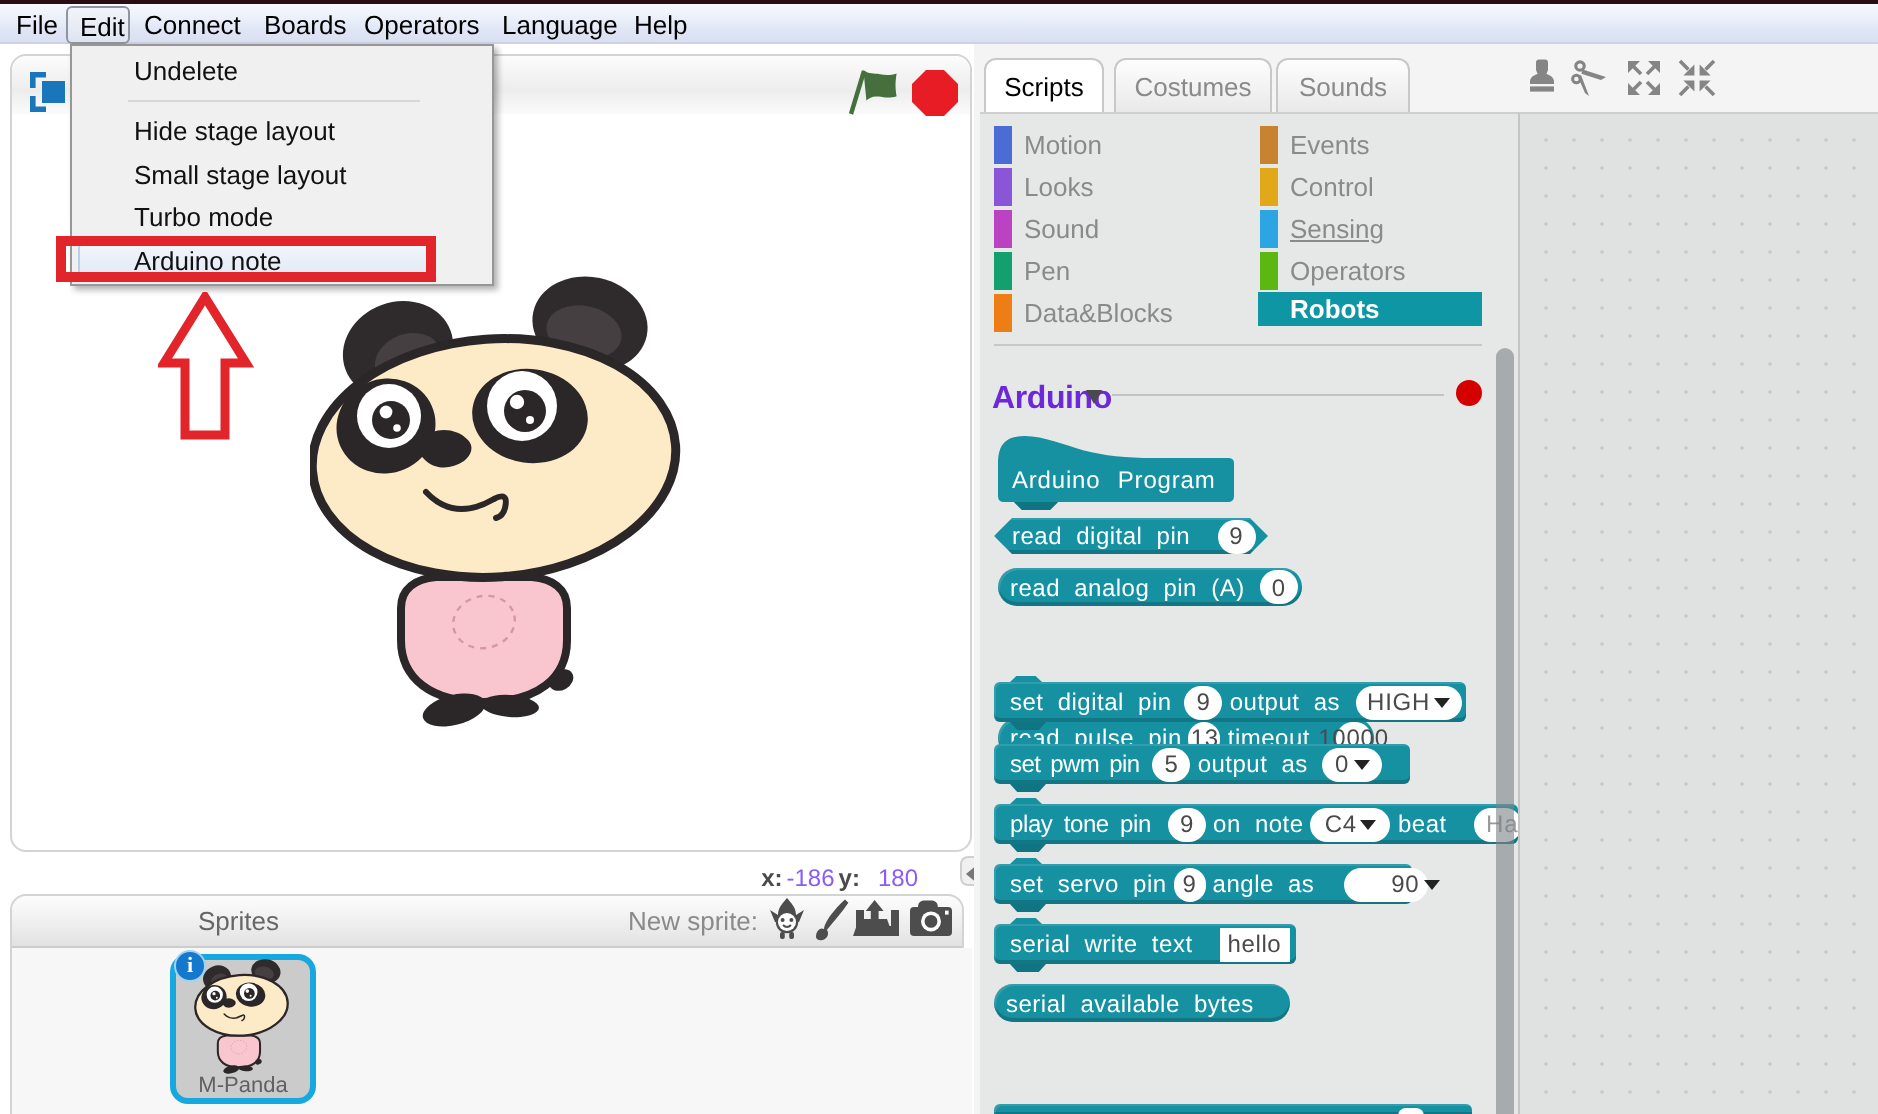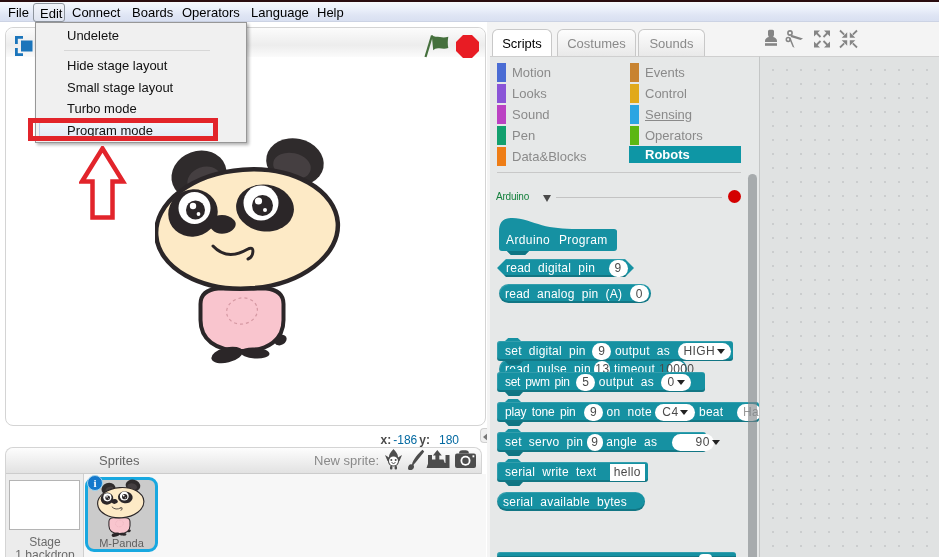--- a/index.html
+++ b/index.html
@@ -21,21 +21,21 @@
   
   #stagepanel { position:absolute; left:5px; top:27px; width:481px; height:399px;
     background:#fff; border:1px solid #d4d4d4; border-radius:8px; }
   #stageheader { position:absolute; left:0; top:0; width:100%; height:29px;
     border-radius:8px 8px 0 0;
     background:linear-gradient(#fcfcfc 0%, #efefef 50%, #ededed 60%, #fbfbfb 100%); }
 
   
   #xybar { position:absolute; left:0; top:426px; width:487px; height:21px; background:#fff; }
   #xybar .lab { font-weight:bold; color:#4a4a4a; font-size:12px; }
-  #xybar .val { color:#0369a1; font-size:12px; }
+  #xybar .val { color:#8b5cf6; font-size:12px; }
   #xytxt { position:absolute; right:28px; top:4px; }
   #xytab { position:absolute; left:480px; top:2px; width:9px; height:15px;
     background:#f0f0f0; border:1px solid #d0d0d0; border-right:none; border-radius:4px 0 0 4px; }
   #xytab:after { content:""; position:absolute; left:2px; top:3px;
     border-right:6px solid #777; border-top:5px solid transparent; border-bottom:5px solid transparent; }
 
   
   #spritespanel { position:absolute; left:5px; top:447px; width:477px; height:110px;
     background:#f7f7f7; border:1px solid #d4d4d4; border-bottom:none; border-radius:8px 8px 0 0; }
   #sprheader { position:absolute; left:0; top:0; width:100%; height:26px;
@@ -76,21 +76,21 @@
 
   
   .cat { position:absolute; font-size:13px; color:#8a8a8a; }
   .sw { position:absolute; width:9px; height:19px; }
   #robots { position:absolute; left:139px; top:89px; width:112px; height:17px;
     background:#0e96a5; color:#fff; font-weight:bold; font-size:13px; }
   #catline { position:absolute; left:7px; top:115px; width:244px; height:1px; background:#c8c8c8; }
 
   
   #ardhdr { position:absolute; left:6px; top:133px; width:260px; height:16px; }
-  #ardhdr .t { position:absolute; left:0; top:1px; font-size:10px; font-weight:normal; color:#15803d; letter-spacing:-0.2px; }
+  #ardhdr .t { position:absolute; left:0; top:1px; font-size:16px; font-weight:bold; color:#6d28d9; letter-spacing:-0.2px; }
   #ardhdr .tri { position:absolute; left:47px; top:5px; border-top:7px solid #4a4a4a;
     border-left:4.5px solid transparent; border-right:4.5px solid transparent; }
   #ardhdr .ln { position:absolute; left:60px; top:7px; width:166px; height:1px; background:#c3c3c3; }
   #ardhdr .dot { position:absolute; left:232px; top:0px; width:13px; height:13px;
     border-radius:50%; background:#d40000; }
 
   
   .blk { position:absolute; background:#1691a2; color:#fff; font-size:12px; word-spacing:3.5px;
     box-shadow:inset 0 -2px 0 rgba(0,0,0,0.18), inset 1px 1px 0 rgba(255,255,255,0.12);
     display:flex; align-items:center; white-space:nowrap; }
@@ -203,25 +203,20 @@
           <path d="M43,6 H47 V14 H60.5 V6 H64.5 V19 H43 Z"></path>
           <path d="M52.3,1 L56.8,6.5 H54.3 V12 H50.4 V6.5 H47.9 Z"></path>
           <path d="M44.5,10.5 H58.5 L61.5,19 H41.5 Z"></path>
           <path d="M74,4.5 C74,2.3 75.2,1.2 77.3,1.2 H80.6 C82.7,1.2 83.9,2.3 83.9,4.5 Z"></path>
           <rect x="70" y="4.5" width="21" height="14.5" rx="2"></rect>
           <circle cx="80.5" cy="11.7" r="5" fill="#fff"></circle>
           <circle cx="80.5" cy="11.7" r="3.2"></circle>
           <rect x="87.5" y="6.3" width="1.8" height="2" fill="#fff"></rect>
         </g>
       </svg>
-    </div>
-    <div id="leftcol">
-      <div id="stagethumb"></div>
-      <div class="coltxt" style="top:61px;">Stage</div>
-      <div class="coltxt" style="top:74px;">1 backdrop</div>
     </div>
     <div id="spritearea">
       <div id="pandatile">
         <svg class="abs" style="left:9px; top:-2px;" width="49" height="59" viewBox="0 0 190 232">
             <use href="#panda"></use>
           </svg>
         <div class="nm">M-Panda</div>
         <div id="infodot">i</div>
       </div>
     </div>
@@ -336,20 +331,20 @@
     <div id="scrollbar"></div>
   </div>
 
   <div id="dropdown">
     <span class="it" style="top:5px;">Undelete</span>
     <div class="sep"></div>
     <span class="it" style="top:35px;">Hide stage layout</span>
     <span class="it" style="top:57px;">Small stage layout</span>
     <span class="it" style="top:78px;">Turbo mode</span>
     <div id="hover"></div>
-    <span class="it" style="top:100px; z-index:22;">Program mode</span>
+    <span class="it" style="top:100px; z-index:22;">Arduino note</span>
   </div>
   <div id="redbox"></div>
   <svg id="redarrow" width="48" height="76" viewBox="0 0 48 76">
     <path d="M23.5,2.5 L44,35.5 H33.5 V71.5 H13.5 V35.5 H3 Z" fill="#fff" stroke="#e2242b" stroke-width="4.5" stroke-linejoin="miter"></path>
   </svg>
 
 </div>
 
 </body></html>

